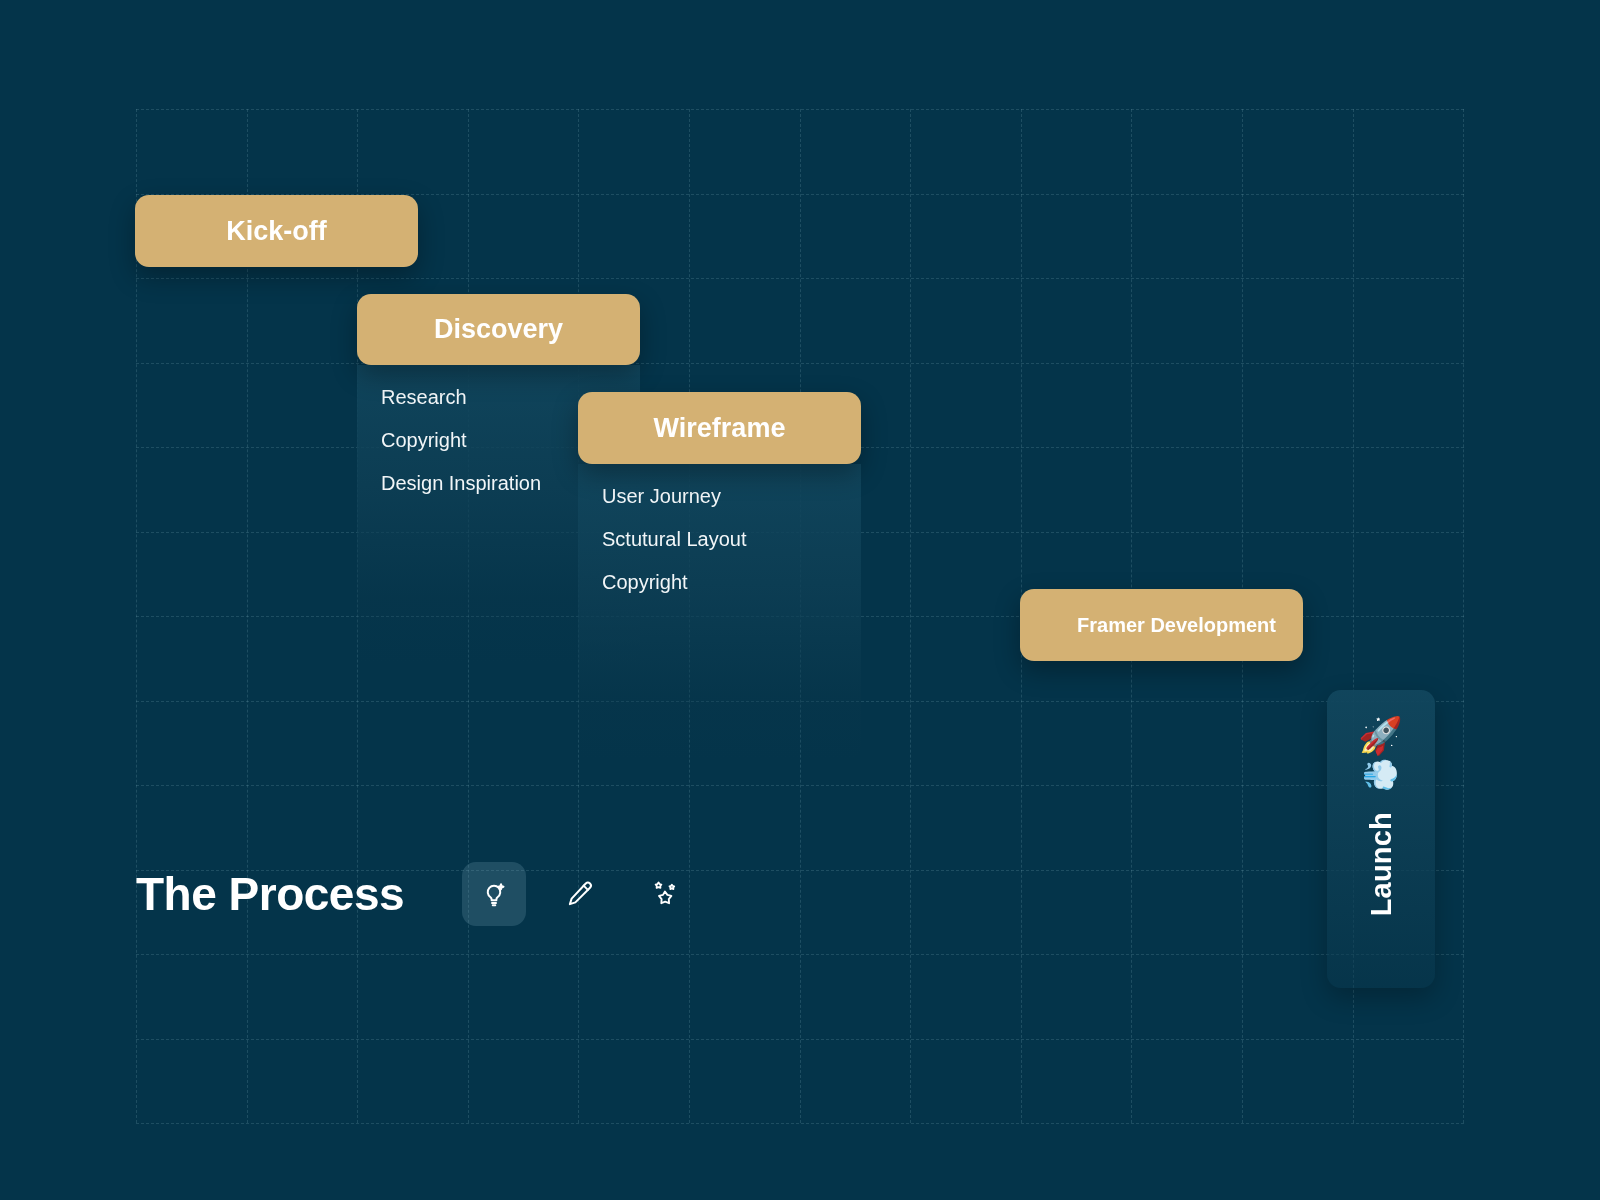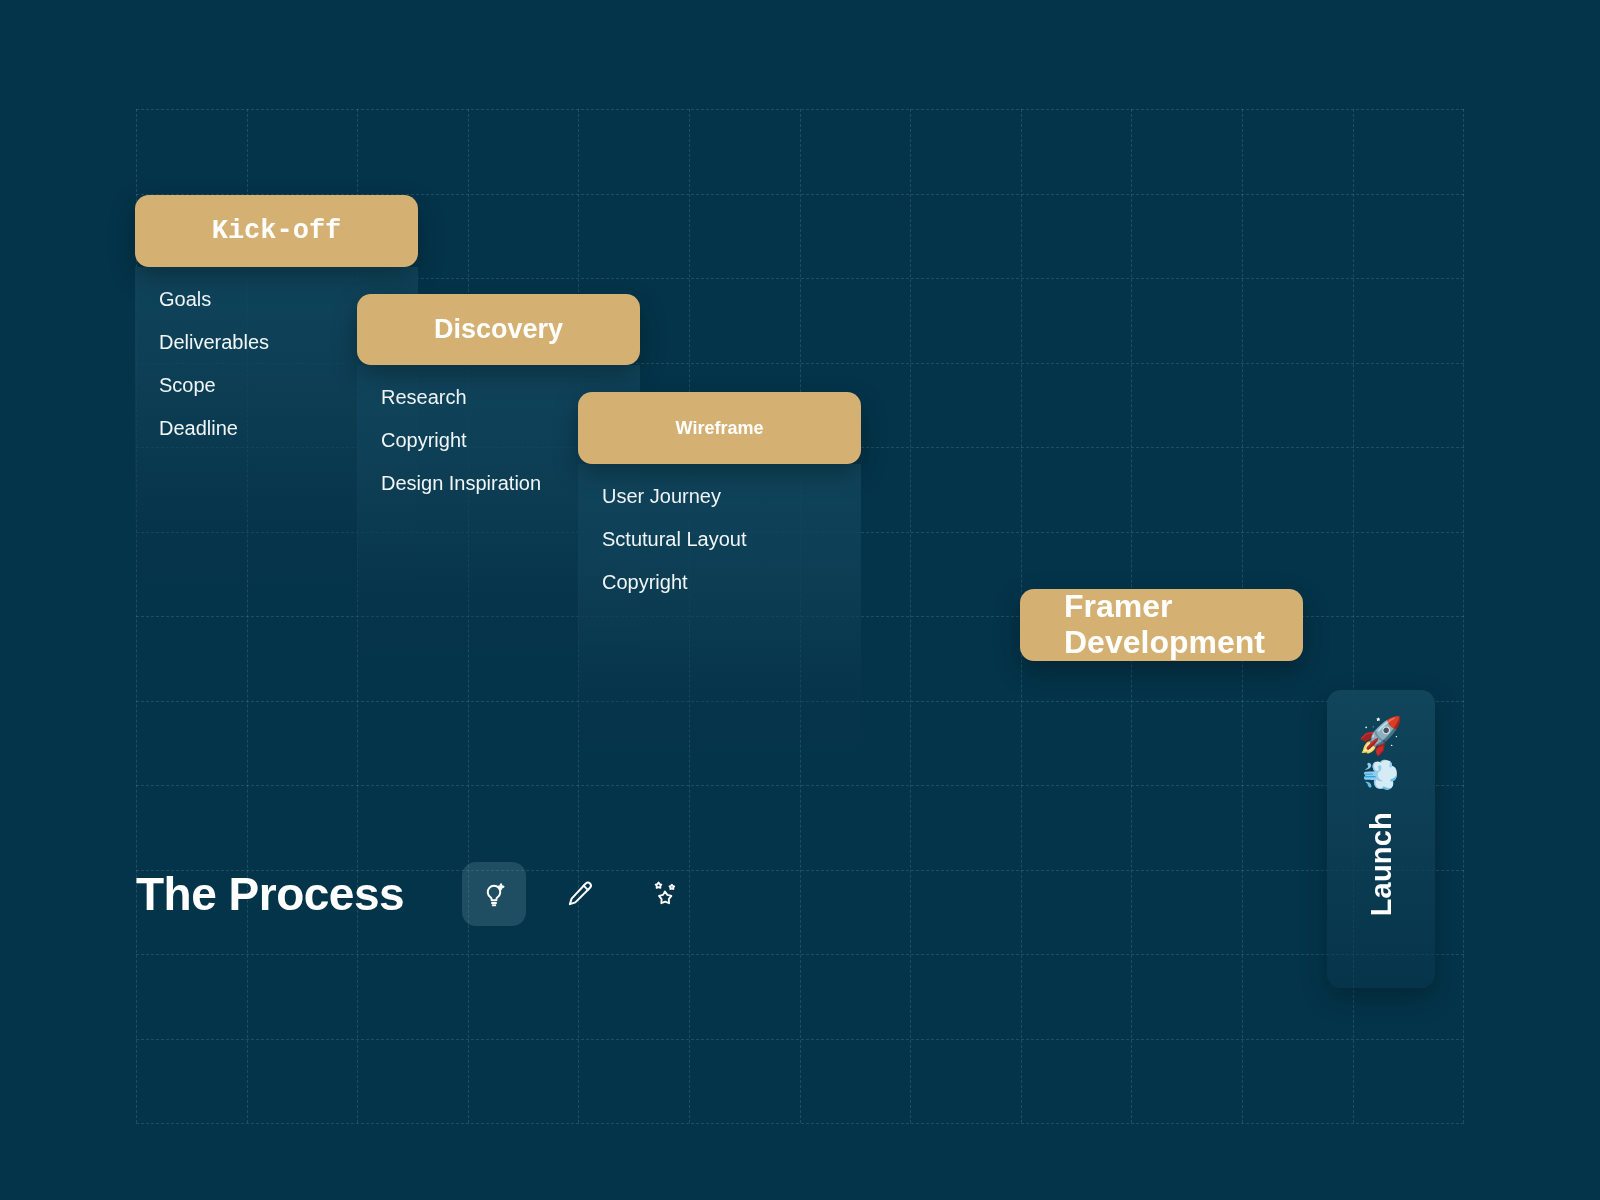--- a/index.html
+++ b/index.html
@@ -84,37 +84,37 @@
   .step-body .item {
     color: #f2f6f8;
     font-size: 20px;
     line-height: 1;
     margin-bottom: 23px;
     white-space: nowrap;
   }
 
   
   #step-kickoff        { left: 135px;  top: 195px;  width: 283px; }
-  #step-kickoff  .step-header { height: 72px; font-size: 27px; font-family: Liberation Mono, monospace; }
+  #step-kickoff  .step-header { height: 72px; font-size: 27px; }
   #step-kickoff  .step-body   { height: 328px; }
 
   #step-discovery      { left: 357px;  top: 294px;  width: 283px; }
   #step-discovery .step-header{ height: 71px; font-size: 27px; }
   #step-discovery .step-body  { height: 300px; }
 
   #step-wireframe      { left: 578px;  top: 392px;  width: 283px; }
-  #step-wireframe .step-header{ height: 72px; font-size: 18px; }
+  #step-wireframe .step-header{ height: 72px; font-size: 27px; }
   #step-wireframe .step-body  { height: 297px; }
 
   #step-design         { left: 799px;  top: 492px;  width: 283px; }
   #step-design   .step-header { height: 72px; font-size: 27px; }
   #step-design   .step-body   { height: 299px; }
 
   #step-framer         { left: 1020px; top: 589px;  width: 283px; }
-  #step-framer   .step-header { height: 72px; font-size: 32px; justify-content: flex-start;
+  #step-framer   .step-header { height: 72px; font-size: 20px; justify-content: center;
                                 padding-left: 44px; text-align: left; }
   #step-framer   .step-body   { height: 300px; padding-left: 22px; }
   #step-framer   .step-body .item { font-size: 19px; margin-bottom: 17px; }
 
   
   #launch-card {
     position: absolute;
     left: 1327px;
     top: 690px;
     width: 108px;
@@ -217,26 +217,20 @@
     <div class="hline" style="top:761px"></div>
     <div class="hline" style="top:845px"></div>
     <div class="hline" style="top:930px"></div>
     <div class="hline" style="top:1014px"></div>
   </div>
 
   <div class="step" id="step-kickoff">
     <div class="step-header">
       <span>Kick-off</span>
     </div>
-    <div class="step-body">
-      <div class="item">Goals</div>
-      <div class="item">Deliverables</div>
-      <div class="item">Scope</div>
-      <div class="item">Deadline</div>
-    </div>
   </div>
 
   <div class="step" id="step-discovery">
     <div class="step-header">
       <span>Discovery</span>
     </div>
     <div class="step-body">
       <div class="item">Research</div>
       <div class="item">Copyright</div>
       <div class="item">Design Inspiration</div>

